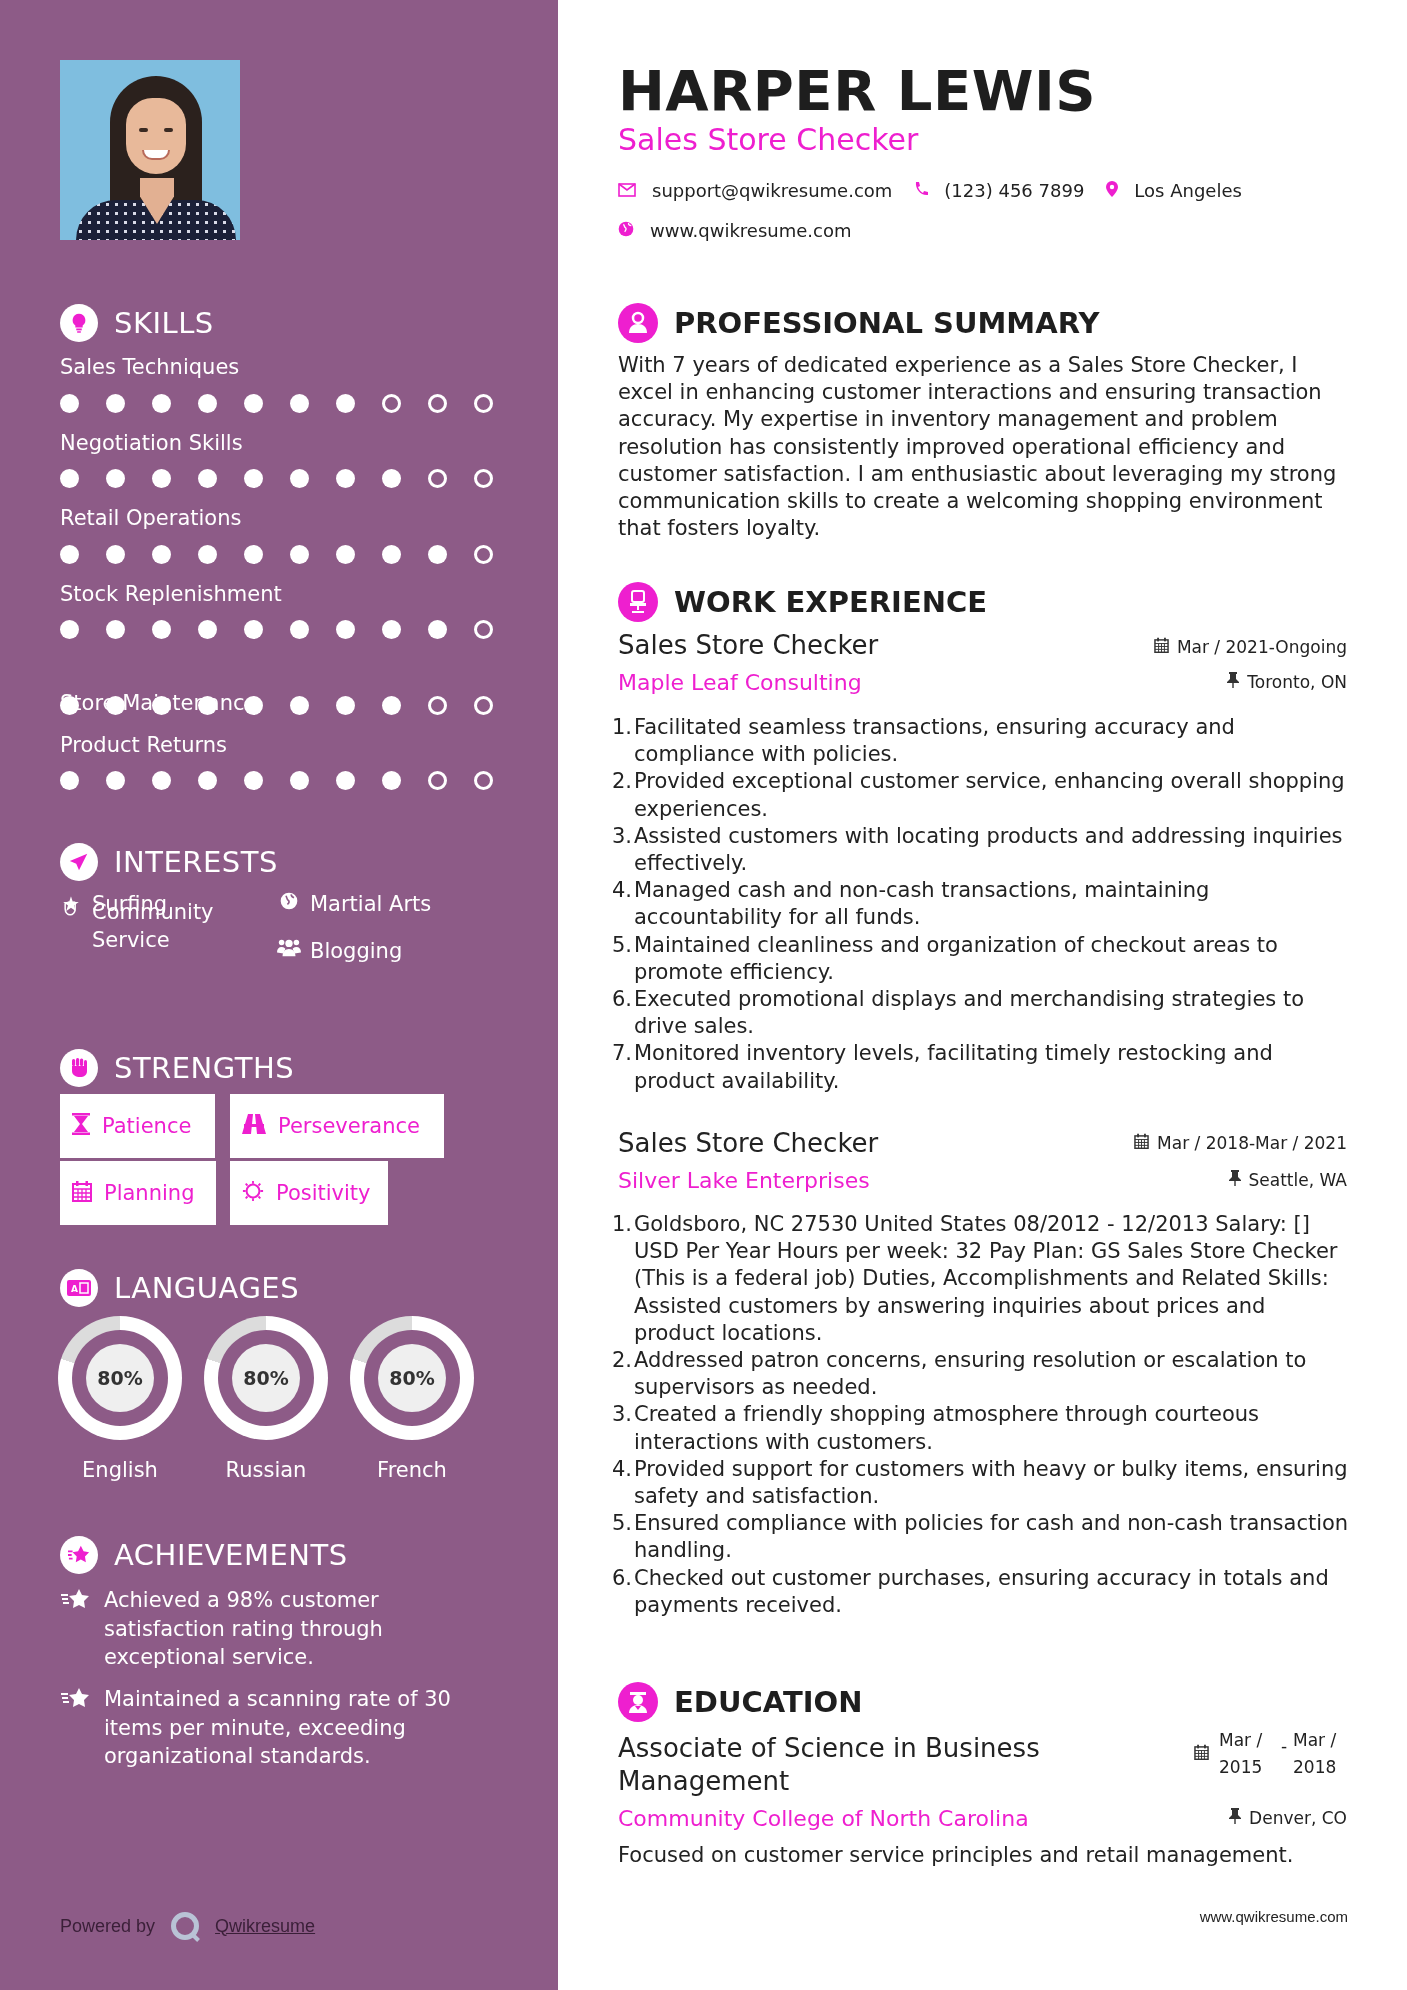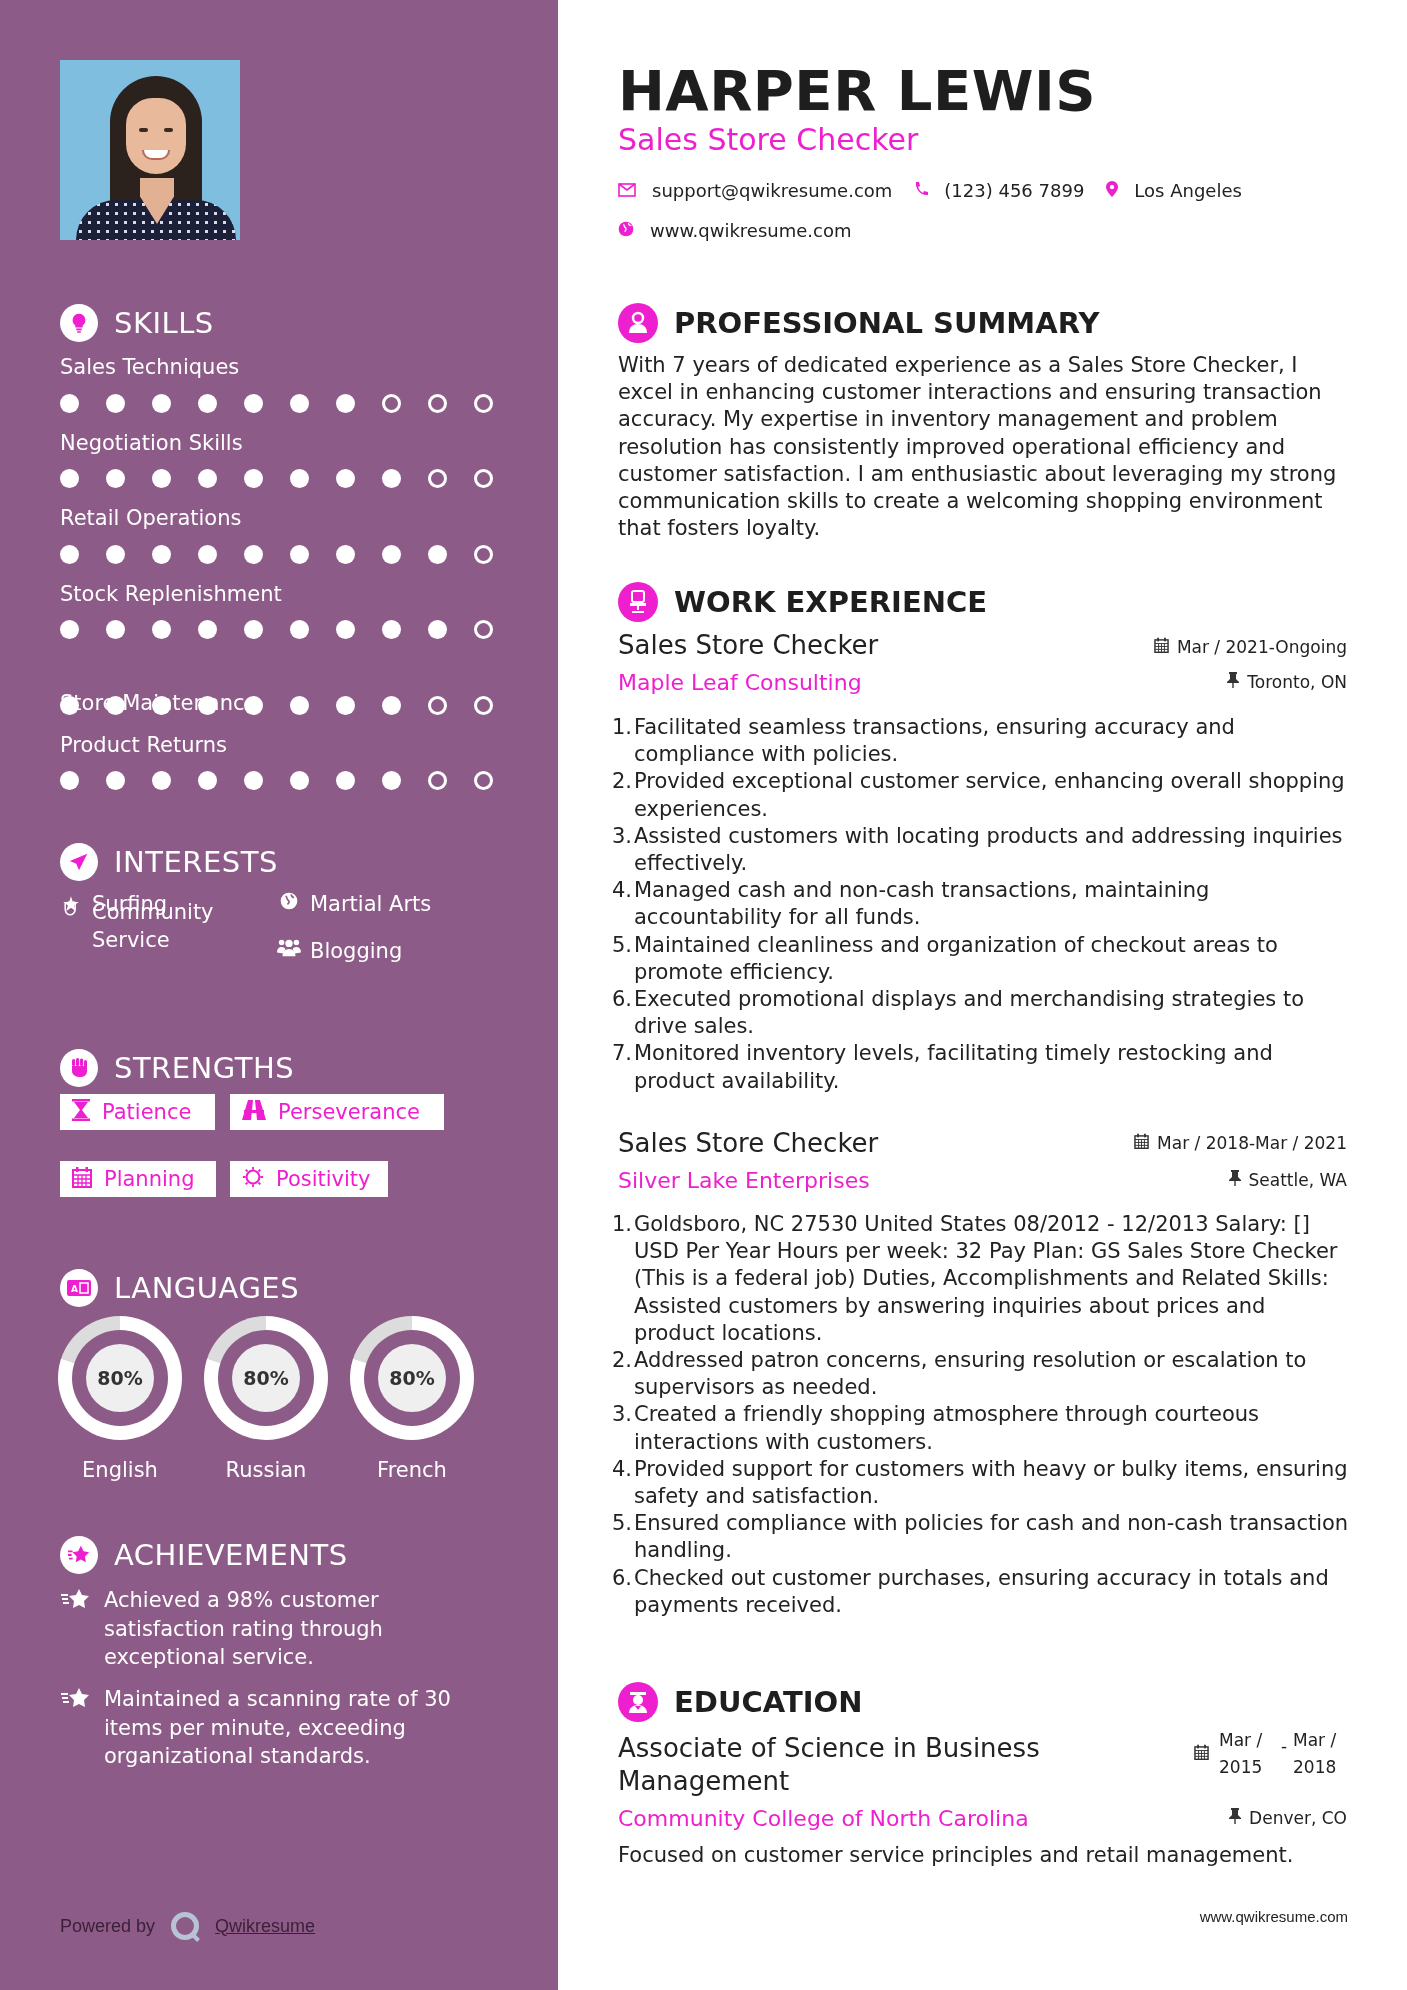--- a/index.html
+++ b/index.html
@@ -22,21 +22,21 @@
   .s-head .tt { margin-left: 16px; font-family: "DejaVu Sans", sans-serif; font-weight: normal; font-size: 29px; letter-spacing: 0.5px; color: #fff; }
 
   .skill-label { position: absolute; left: 60px; font-size: 21px; color: #fff; }
   .dots { position: absolute; left: 60px; display: flex; gap: 27px; }
   .dot { width: 19px; height: 19px; border-radius: 50%; background: #fff; }
   .dot.empty { background: transparent; border: 3px solid #fff; }
 
   .interest { position: absolute; display: flex; align-items: flex-start; font-size: 21px; color: #fff; line-height: 28px; }
   .interest .ii { width: 26px; margin-right: 8px; font-size: 20px; text-align: center; }
 
-  .strength { position: absolute; height: 36px; background: #fff; display: flex; align-items: center; padding: 0 12px; color: #ee1fcf; font-size: 21px; }
+  .strength { position: absolute; height: 64px; background: #fff; display: flex; align-items: center; padding: 0 12px; color: #ee1fcf; font-size: 21px; }
   .strength .si { margin-right: 12px; font-size: 20px; color: #ee1fcf; }
 
   .lang { position: absolute; width: 124px; text-align: center; }
   .ring { width: 124px; height: 124px; border-radius: 50%; background: conic-gradient(#ffffff 0 80%, #dcdcdc 80% 100%); position: relative; }
   .ring::before { content: ""; position: absolute; left: 14px; top: 14px; width: 96px; height: 96px; border-radius: 50%; background: #8d5b87; }
   .ring .core { position: absolute; left: 28px; top: 28px; width: 68px; height: 68px; border-radius: 50%; background: #efefef; display: flex; align-items: center; justify-content: center; font-weight: bold; font-size: 19px; color: #333; }
   .lang .ln { margin-top: 18px; font-size: 21px; color: #fff; }
 
   .ach { position: absolute; left: 60px; width: 440px; display: flex; font-size: 21px; line-height: 28.5px; color: #fff; }
   .ach .ai { width: 34px; margin-right: 12px; font-size: 20px; }

